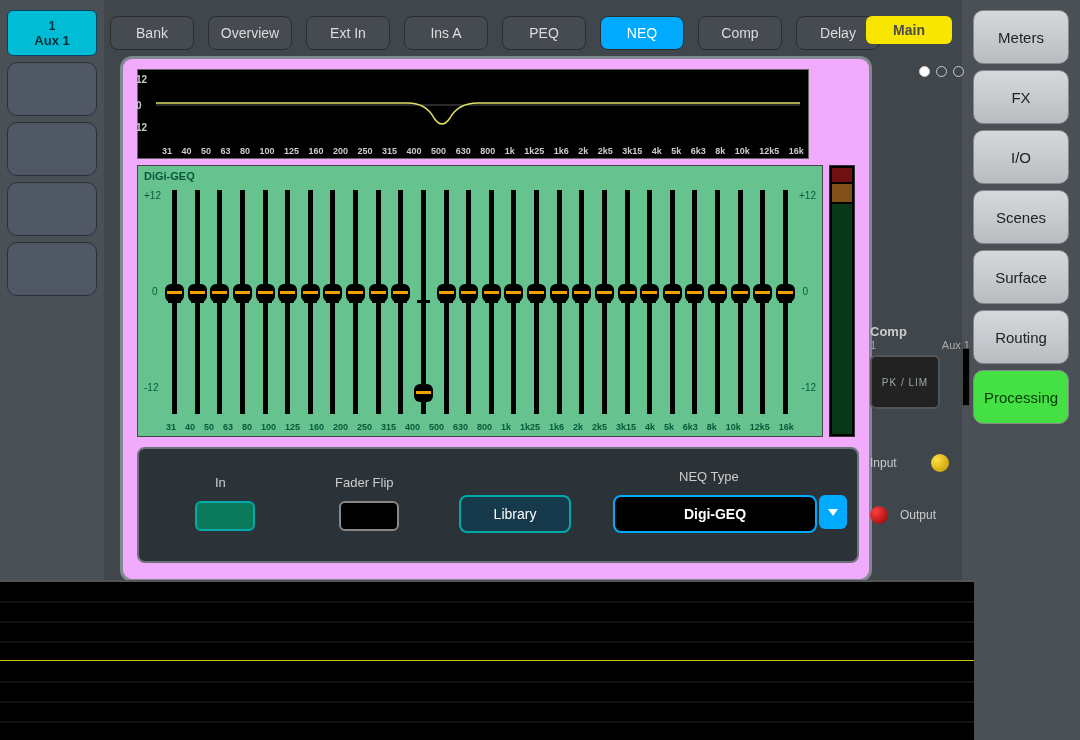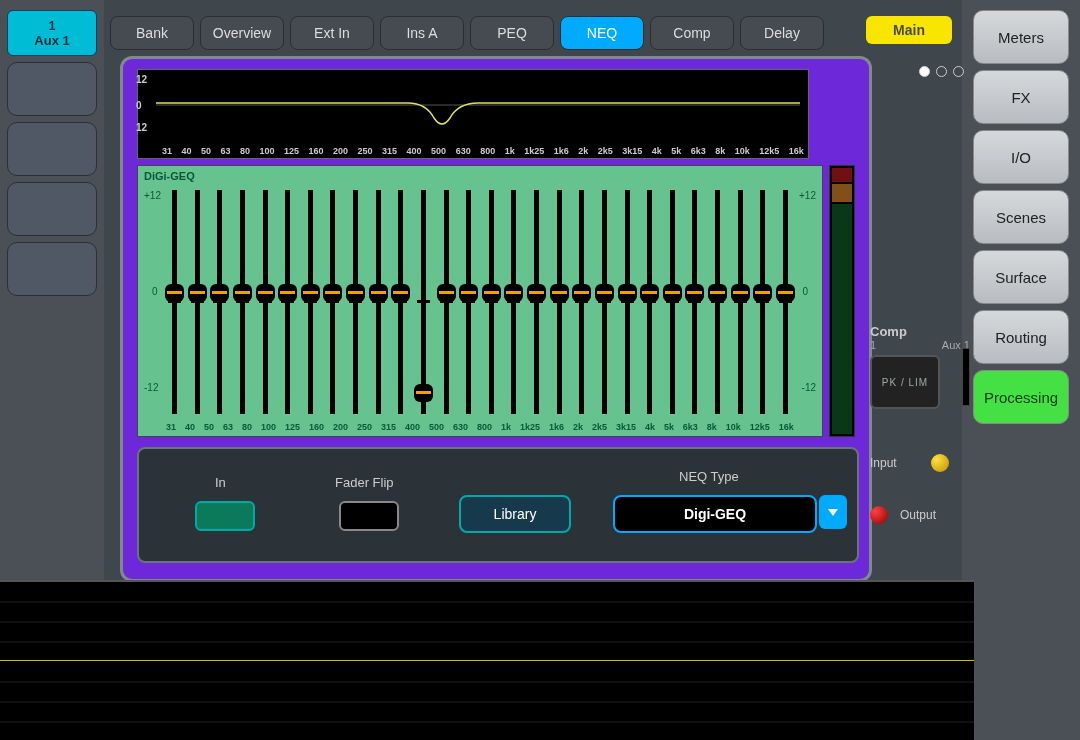--- a/index.html
+++ b/index.html
@@ -2,25 +2,25 @@
 <html><head>
 <meta charset="utf-8">
 <style>
 html,body{margin:0;padding:0;width:1080px;height:740px;background:#1a1a1a;font-family:sans-serif;overflow:hidden;color:#fff;}
 .app{display:flex;width:1080px;height:740px;position:relative;}
 .left-col{width:104px;background:#4a5056;display:flex;flex-direction:column;gap:6px;padding-top:10px;align-items:center;}
 .left-slot{width:88px;height:52px;background:#505866;border-radius:10px;border:1px solid #2c3036;}
 .chan-btn{width:88px;height:44px;background:#00bcd4;color:#002f3a;border-radius:6px;display:flex;flex-direction:column;align-items:center;justify-content:center;font-size:13px;font-weight:bold;border:1px solid #046;}
 .chan-btn .num{font-size:12px;}
 .center{flex:1;display:flex;flex-direction:column;background:#3f464c;position:relative;}
-.tabs-row{display:flex;align-items:center;height:50px;gap:0;padding:8px 0 0 0;position:relative;}
+.tabs-row{display:flex;align-items:center;height:50px;gap:8px;padding:8px 0 0 0;position:relative;}
 .tab{flex:0 0 82px;height:32px;border-radius:8px;background:#454b51;color:#ddd;display:flex;align-items:center;justify-content:center;font-size:14px;margin-left:6px;border:1px solid #2a2e33;cursor:pointer;}
 .tab.active{background:#00aaff;color:#fff;}
 .main-btn{position:absolute;right:10px;top:16px;width:86px;height:28px;border-radius:6px;background:#f9e600;color:#4a4a4a;display:flex;align-items:center;justify-content:center;font-weight:bold;font-size:14px;}
-.panel-wrap{position:absolute;left:120px;top:56px;width:746px;height:520px;border:3px solid #808890;border-radius:12px;background:#6d28d9;padding:0;}
+.panel-wrap{position:absolute;left:120px;top:56px;width:746px;height:520px;border:3px solid #808890;border-radius:12px;background:#f0abfc;padding:0;}
 .curve-box{position:absolute;left:14px;top:10px;width:670px;height:88px;background:#000;border:1px solid #666;}
 .curve-box .yl{position:absolute;left:-2px;color:#ccc;font-size:10px;font-weight:bold;}
 .freq-labels{position:absolute;left:24px;bottom:2px;right:4px;display:flex;justify-content:space-between;color:#ccc;font-size:9px;font-weight:bold;}
 .geq-box{position:absolute;left:14px;top:106px;width:684px;height:270px;background:#66c28f;border:1px solid #444;}
 .geq-title{position:absolute;left:6px;top:4px;color:#085838;font-size:11px;font-weight:bold;}
 .geq-sliders{position:absolute;left:34px;top:24px;right:34px;bottom:22px;display:flex;justify-content:space-between;}
 .slider-track{width:5px;position:relative;background:linear-gradient(#000,#000);height:100%;}
 .slider-track::before{content:"";position:absolute;left:-4px;right:-4px;top:49%;height:3px;background:#000;}
 .slider-knob{position:absolute;left:-7px;width:19px;height:18px;background:#000;border-radius:6px;}
 .slider-knob::after{content:"";position:absolute;left:2px;right:2px;top:7px;height:3px;background:#f0a000;}

